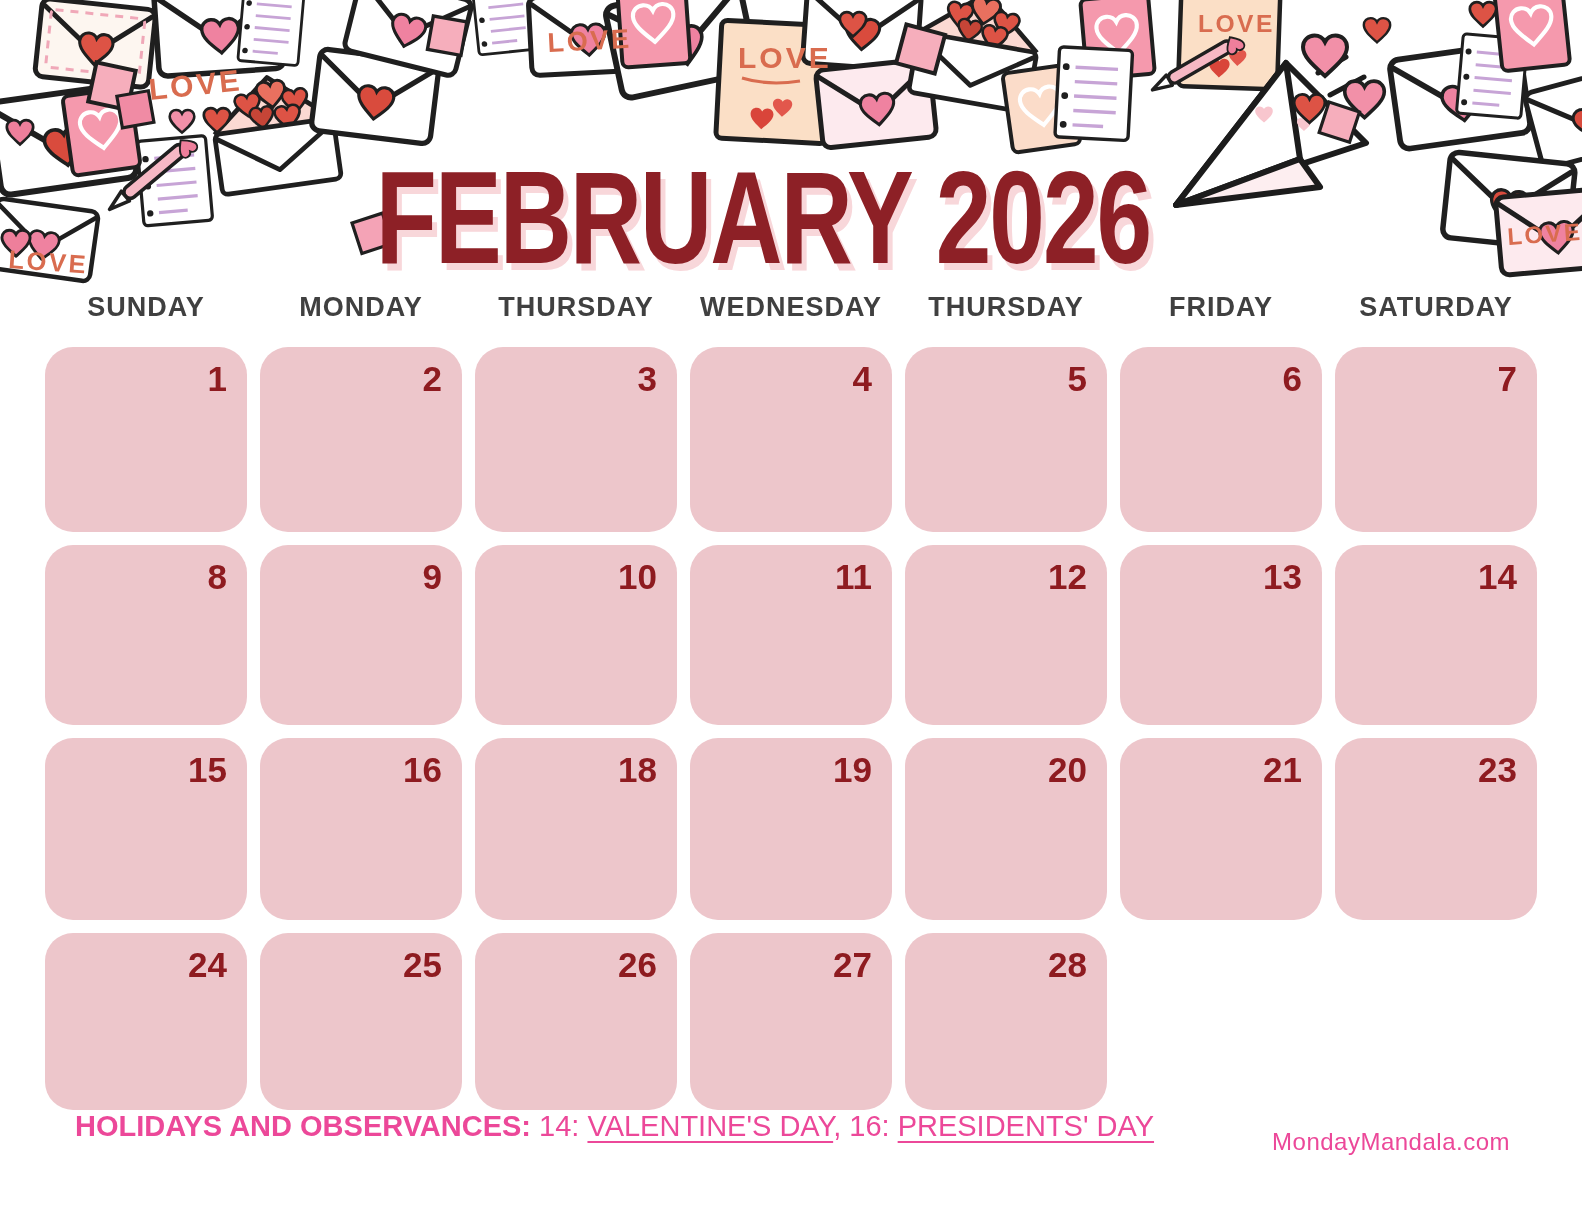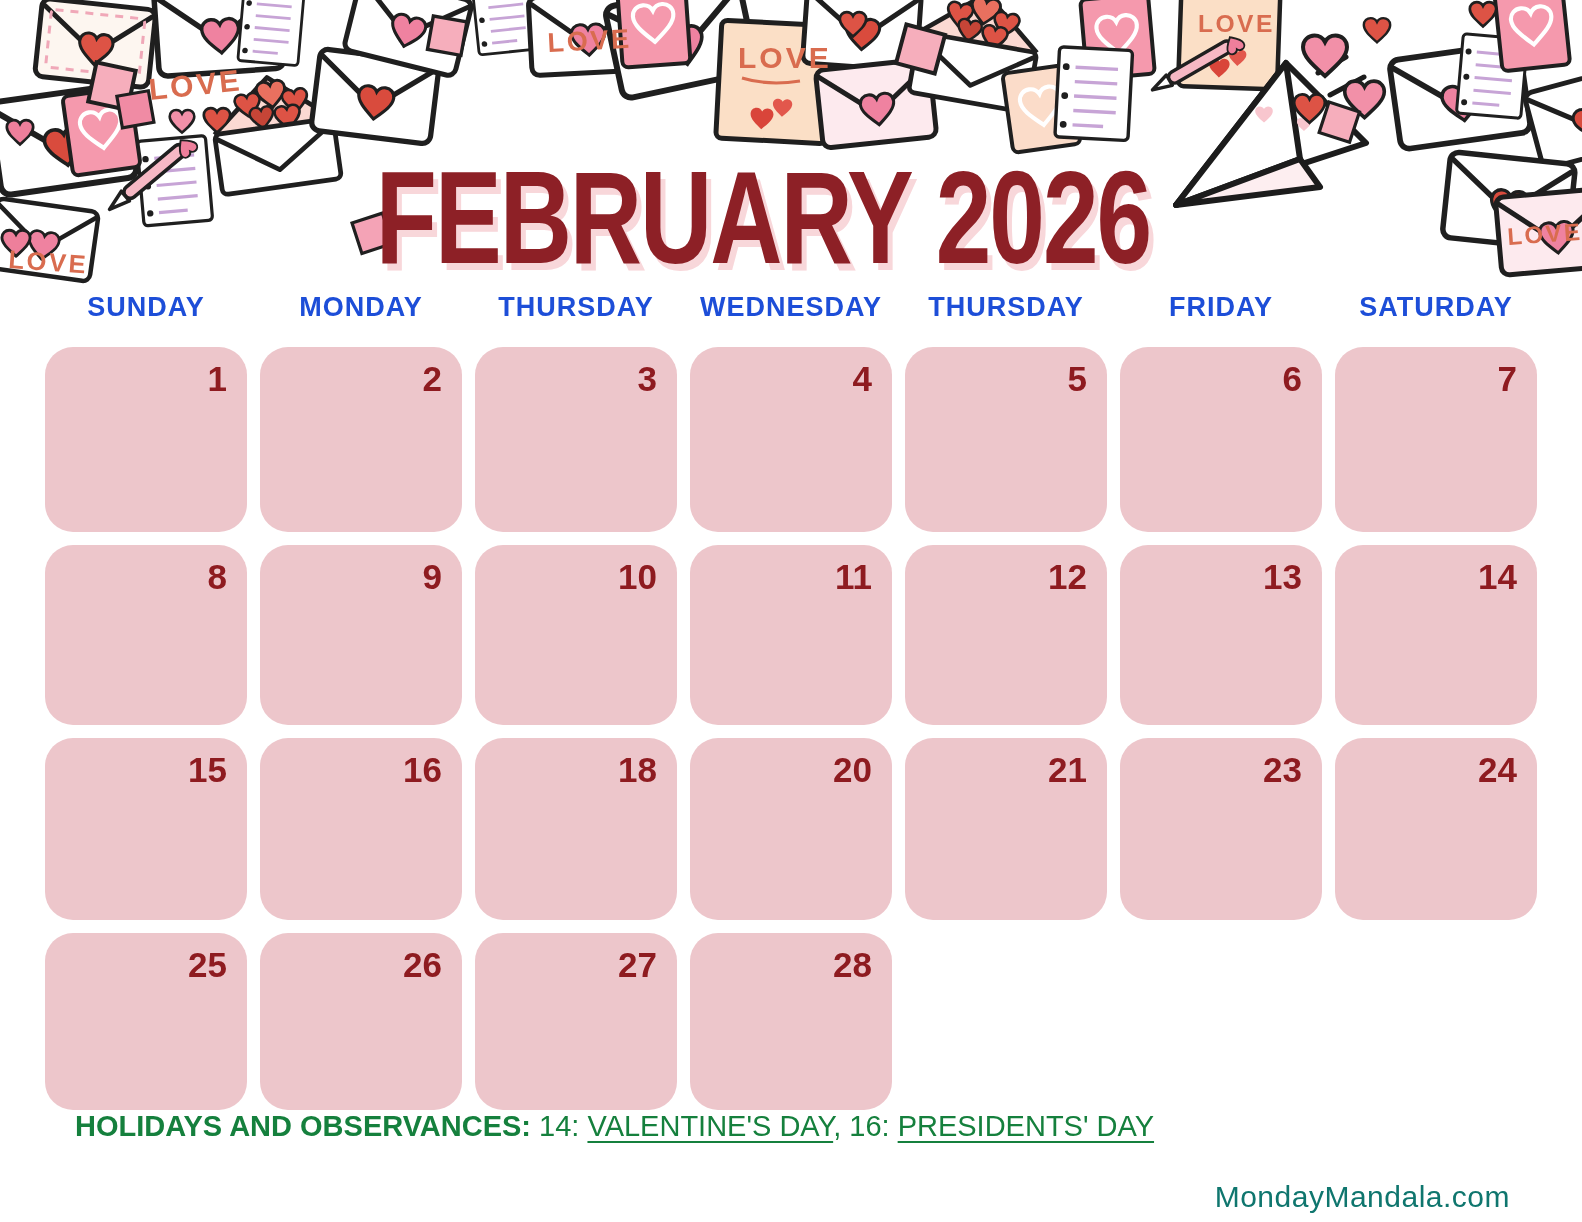--- a/index.html
+++ b/index.html
@@ -10,33 +10,33 @@
   .love-text{font-family:"Liberation Sans",sans-serif;font-weight:700;font-size:30px;
              fill:#d96c4f;letter-spacing:3px;}
   
   .title{position:absolute;top:142px;left:-28px;width:1582px;margin:0;text-align:center;
          font-size:100px;font-weight:700;color:#8d2026;letter-spacing:-2px;
          transform:scaleY(1.32);transform-origin:top center;z-index:5;
          text-shadow:5px 5px 0 #f8d7da;white-space:nowrap;}
   
   .weekdays{position:absolute;top:292px;left:45px;width:1492px;display:grid;
             grid-template-columns:repeat(7,202px);column-gap:13px;z-index:6;}
-  .wd{text-align:center;font-weight:700;font-size:27px;color:#1d4ed8;letter-spacing:1px;}
+  .wd{text-align:center;font-weight:700;font-size:27px;color:#404040;letter-spacing:1px;}
   
   .grid{position:absolute;top:347px;left:45px;display:grid;
         grid-template-columns:repeat(7,202px);
         grid-template-rows:185px 180px 182px 177px;gap:13px;z-index:6;}
   .cell{background:#edc6cb;border-radius:28px;position:relative;}
   .num{position:absolute;top:12px;right:20px;font-size:35px;font-weight:700;color:#8e1b20;}
   
-  .holidays{position:absolute;left:75px;top:1110px;font-size:29px;color:#15803d;z-index:6;
+  .holidays{position:absolute;left:75px;top:1110px;font-size:29px;color:#ec4899;z-index:6;
             white-space:nowrap;}
   .h-label{font-weight:700;}
   .h-link{text-decoration:underline;text-underline-offset:5px;text-decoration-thickness:2px;}
-  .watermark{position:absolute;right:72px;top:1180px;font-size:30px;color:#0f766e;
+  .watermark{position:absolute;right:72px;top:1128px;font-size:24px;color:#ec4899;
              letter-spacing:.5px;font-weight:500;z-index:6;}
 </style>
 </head>
 <body>
 
 <div class="page">
 
   <div class="banner">
     <svg width="1582" height="300" viewBox="0 0 1582 300">
       <defs>
@@ -293,20 +293,23 @@
     <div class="cell">
         <span class="num">15</span>
       </div>
     <div class="cell">
         <span class="num">16</span>
       </div>
     <div class="cell">
         <span class="num">18</span>
       </div>
     <div class="cell">
+        <span class="num">19</span>
+      </div>
+    <div class="cell">
         <span class="num">20</span>
       </div>
     <div class="cell">
         <span class="num">21</span>
       </div>
     <div class="cell">
         <span class="num">23</span>
       </div>
     <div class="cell">
         <span class="num">24</span>

